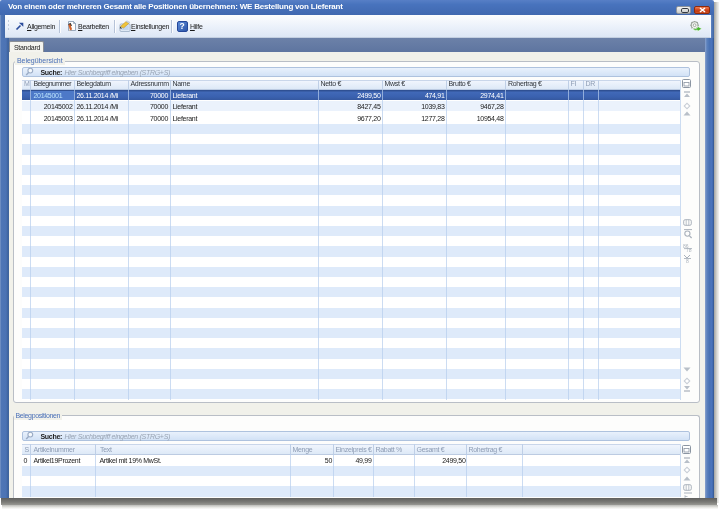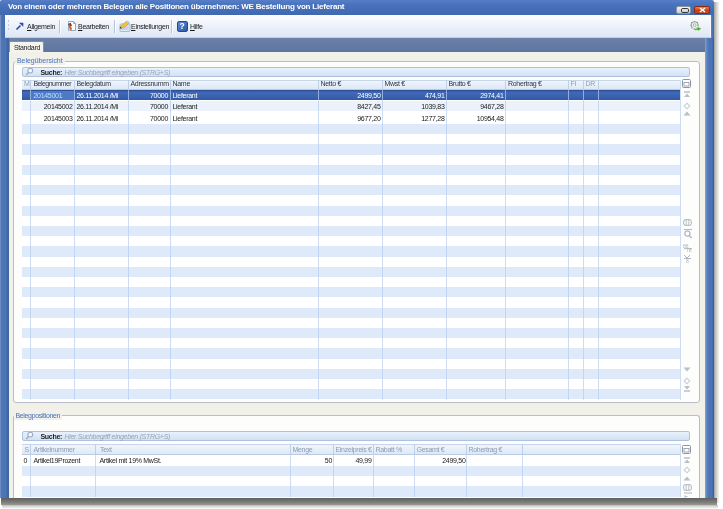--- a/index.html
+++ b/index.html
@@ -9,21 +9,21 @@
 .hdr1{color:#30353b;}
 .hdr2{color:#8d9cb4;}
 .num{text-align:right;}
 .colline{position:absolute;width:1px;background:rgba(183,205,236,0.7);}
 .sep{position:absolute;top:20px;height:13px;width:1px;background:#b6c3d8;border-right:1px solid #fdfdfe;}
 </style>
 </head>
 <body>
 
 <div class="abs" style="left:0;top:0;width:714px;height:15px;background:linear-gradient(180deg,#577fc6 0%,#4873bd 30%,#4068b0 100%);border-radius:2px 2px 0 0;"></div>
-<div class="t" style="left:8px;top:2.4px;font-weight:bold;color:#fff;font-size:8px;letter-spacing:-0.2px;">Von einem oder mehreren Belegen alle Positionen übernehmen: WE Bestellung von Lieferant</div>
+<div class="t" style="left:8px;top:2.4px;font-weight:bold;color:#fff;font-size:8px;letter-spacing:-0.2px;">Von einem oder mehreren Gesamt alle Positionen übernehmen: WE Bestellung von Lieferant</div>
 
 <div class="abs" style="left:676px;top:5.5px;width:15px;height:8.5px;background:linear-gradient(180deg,#f4f4f2,#c9cac9);border:1px solid #8f959d;border-radius:2px;box-sizing:border-box;"></div>
 <div class="abs" style="left:680.5px;top:7.8px;width:6px;height:3.6px;border:1.3px solid #33383e;border-radius:1.8px;"></div>
 <div class="abs" style="left:694px;top:5.5px;width:16px;height:8.5px;background:linear-gradient(180deg,#ef8257 0%,#d94f24 40%,#bf3a12 70%,#d2552a 100%);border:1px solid #8e2a0c;border-radius:2px;box-sizing:border-box;"></div>
 <svg class="abs" style="left:698.5px;top:7px;" width="7" height="6" viewBox="0 0 7 6">
     <path d="M1 1 L6 5 M6 1 L1 5" stroke="#fff" stroke-width="1.6"></path>
   </svg>
 
 <div class="abs" style="left:0;top:15px;width:5px;height:22.5px;background:linear-gradient(90deg,#8ba3cc 0,#4f76b6 1px,#4a71b2 3px,#436aa9 5px);"></div>
 <div class="abs" style="left:0;top:37.5px;width:9px;height:460px;background:linear-gradient(90deg,#8ba3cc 0,#4f76b6 1px,#4c73b4 6px,#3e639e 8px,#41669f 9px);"></div>

